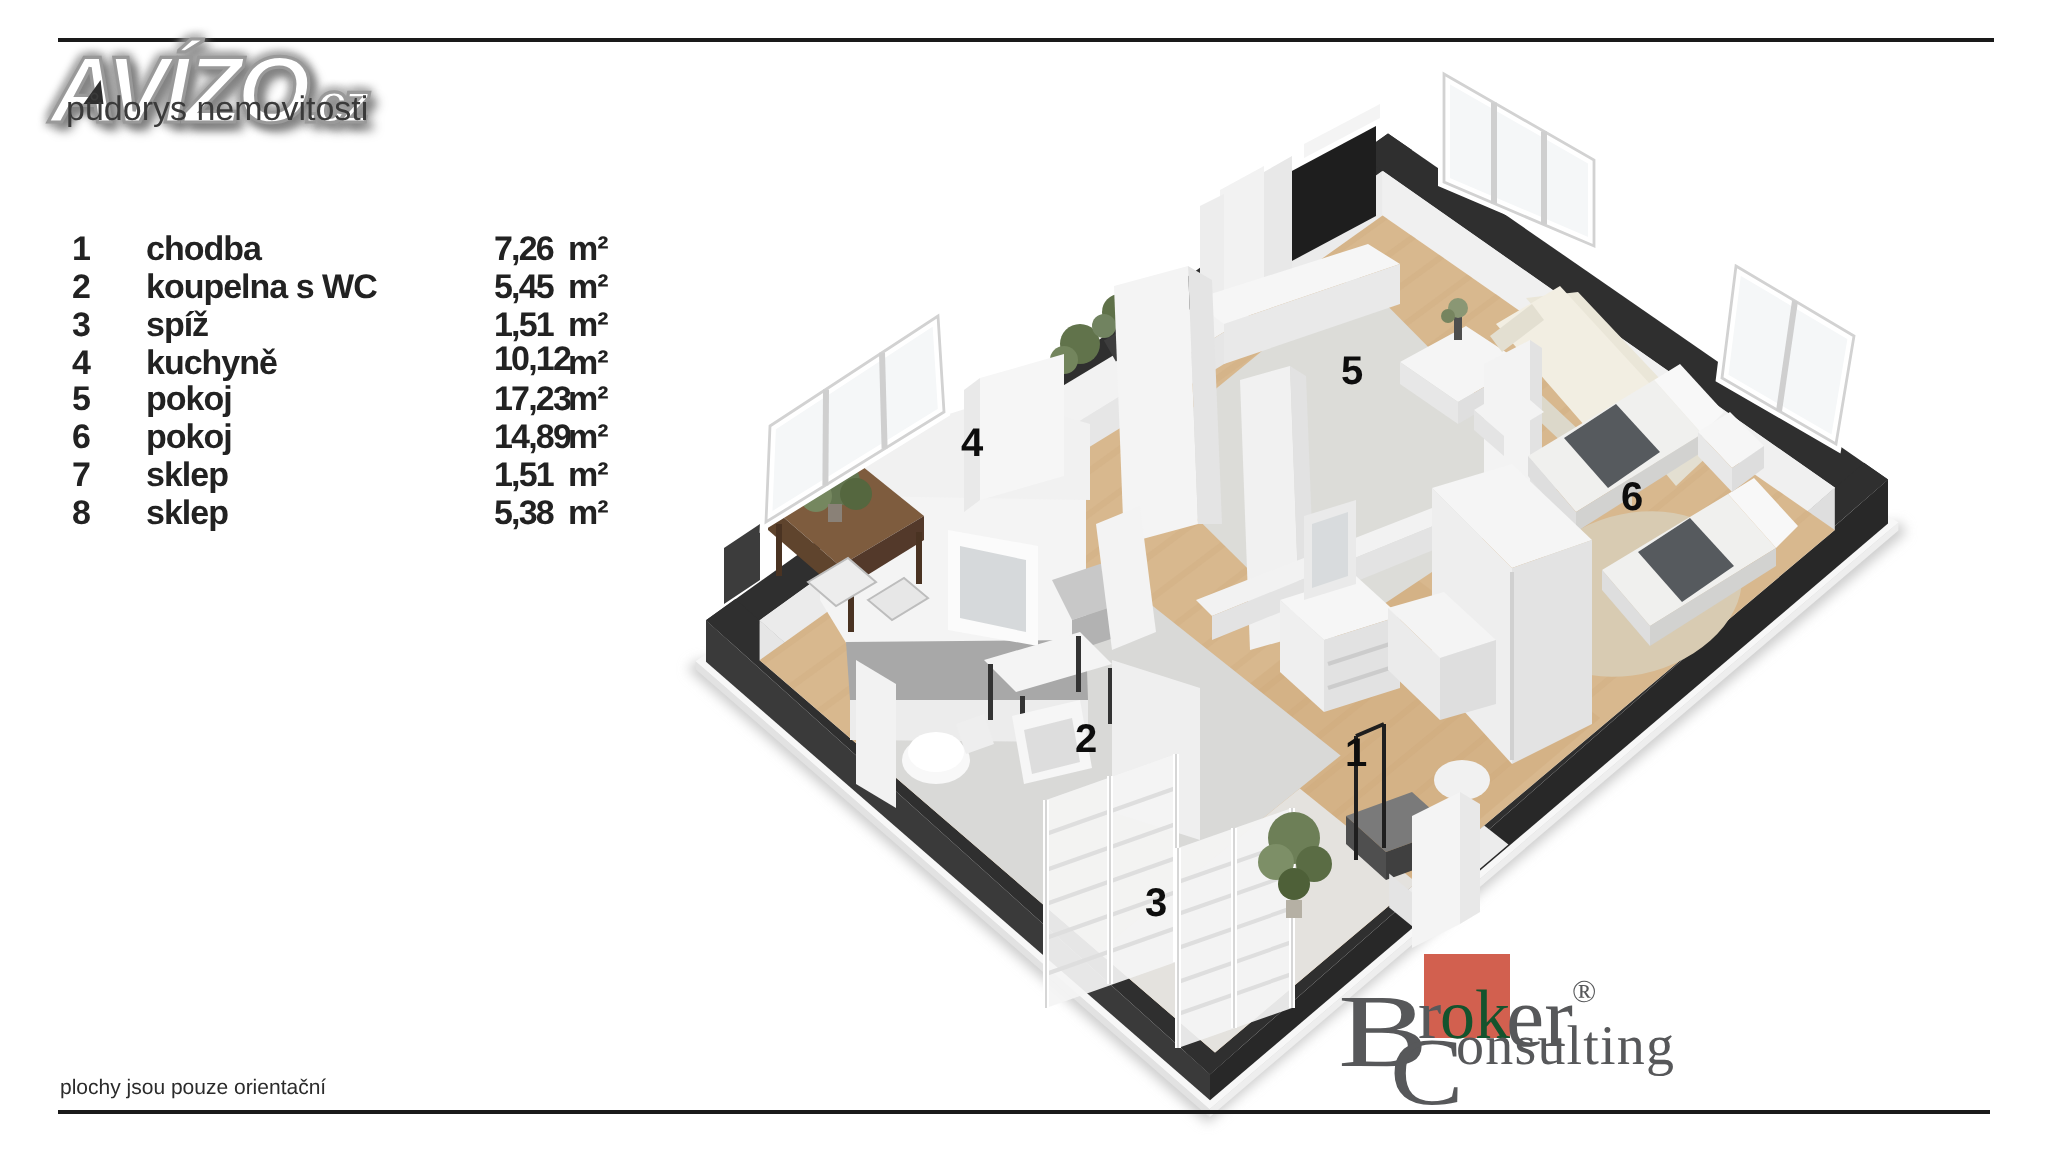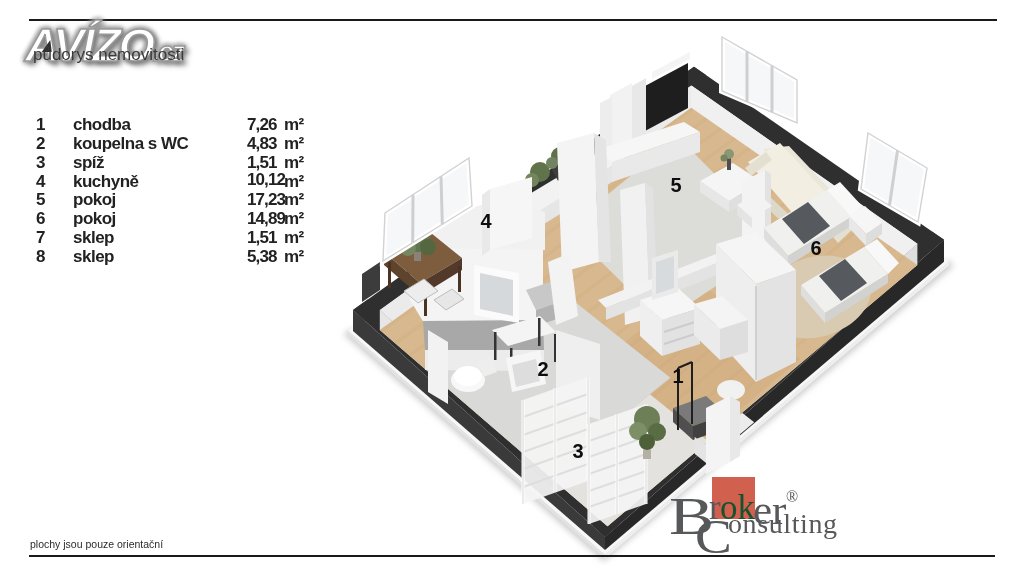--- a/index.html
+++ b/index.html
@@ -216,21 +216,21 @@
 <div class="abs" style="left:43px;top:40px;width:0;height:0;border-left:6px solid transparent;border-right:4px solid transparent;border-bottom:12px solid #2e2e2e;transform:skewX(-12deg)"></div>
 <div class="abs" style="left:33px;top:45px;font-size:17px;color:#3a3a3a;">půdorys nemovitosti</div>
 
 <div class="leg">
 <div class="abs" style="left:36px;top:115.3px">1</div>
 <div class="abs" style="left:73px;top:115.3px">chodba</div>
 <div class="abs" style="left:247px;top:115.3px;letter-spacing:-0.9px">7,26</div>
 <div class="abs" style="left:284px;top:115.3px">m²</div>
 <div class="abs" style="left:36px;top:134.1px">2</div>
 <div class="abs" style="left:73px;top:134.1px">koupelna s WC</div>
-<div class="abs" style="left:247px;top:134.1px;letter-spacing:-0.9px">4,83</div>
+<div class="abs" style="left:247px;top:134.1px;letter-spacing:-0.9px">5,45</div>
 <div class="abs" style="left:284px;top:134.1px">m²</div>
 <div class="abs" style="left:36px;top:152.8px">3</div>
 <div class="abs" style="left:73px;top:152.8px">spíž</div>
 <div class="abs" style="left:247px;top:152.8px;letter-spacing:-0.9px">1,51</div>
 <div class="abs" style="left:284px;top:152.8px">m²</div>
 <div class="abs" style="left:36px;top:171.6px">4</div>
 <div class="abs" style="left:73px;top:171.6px">kuchyně</div>
 <div class="abs" style="left:247px;top:170px;letter-spacing:-0.9px">10,12</div>
 <div class="abs" style="left:284px;top:171.6px">m²</div>
 <div class="abs" style="left:36px;top:190.3px">5</div>

